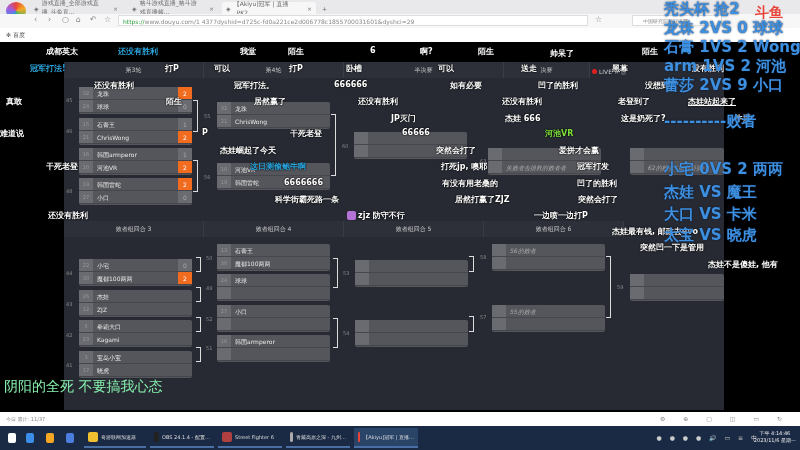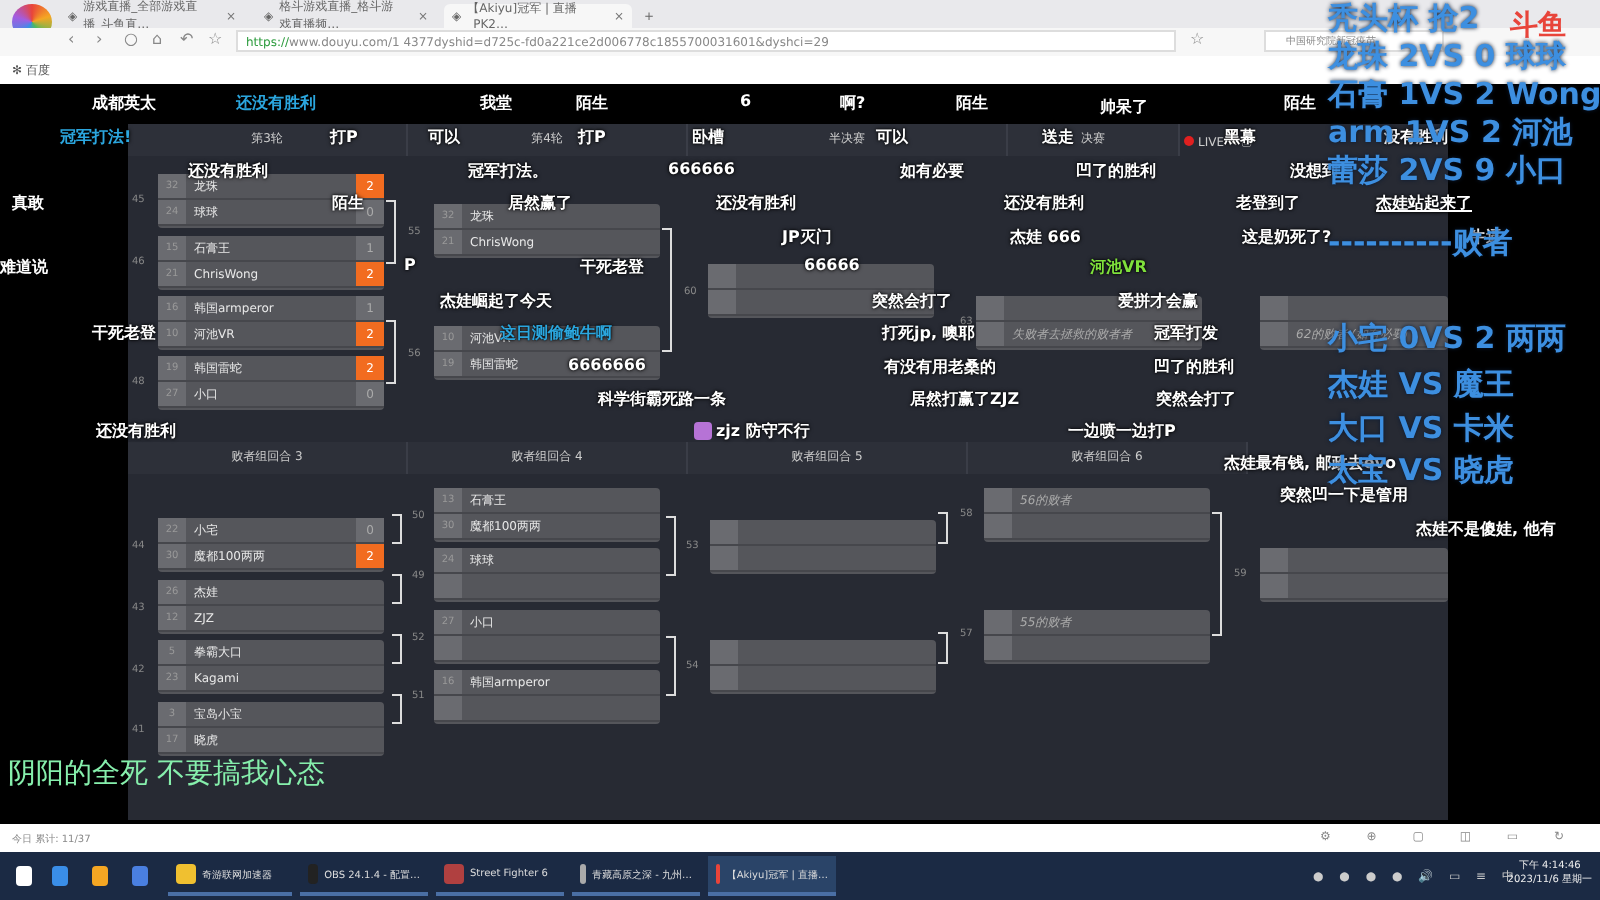--- a/index.html
+++ b/index.html
@@ -410,21 +410,21 @@
     <div class="danmaku " style="left: 436px; top: 145px;"><span>突然会打了</span></div>
     <div class="danmaku " style="left: 220px; top: 145px;"><span>杰娃崛起了今天</span></div>
     <div class="danmaku " style="left: 559px; top: 145px;"><span>爱拼才会赢</span></div>
     <div class="danmaku " style="left: 46px; top: 161px;"><span>干死老登</span></div>
     <div class="danmaku cyan" style="left: 250px; top: 161px;"><span>这日测偷鲍牛啊</span></div>
     <div class="danmaku " style="left: 441px; top: 161px;"><span>打死jp, 噢耶</span></div>
     <div class="danmaku " style="left: 577px; top: 161px;"><span>冠军打发</span></div>
     <div class="danmaku " style="left: 284px; top: 178px;"><span>6666666</span></div>
     <div class="danmaku " style="left: 442px; top: 178px;"><span>有没有用老桑的</span></div>
     <div class="danmaku " style="left: 577px; top: 178px;"><span>凹了的胜利</span></div>
-    <div class="danmaku " style="left: 299px; top: 194px;"><span>科学街霸死路一条</span></div>
+    <div class="danmaku " style="left: 275px; top: 194px;"><span>科学街霸死路一条</span></div>
     <div class="danmaku " style="left: 455px; top: 194px;"><span>居然打赢了ZJZ</span></div>
     <div class="danmaku " style="left: 578px; top: 194px;"><span>突然会打了</span></div>
     <div class="danmaku " style="left: 48px; top: 210px;"><span>还没有胜利</span></div>
     <div class="danmaku " style="left: 347px; top: 210px;"><span class="emoji"></span><span>zjz 防守不行</span></div>
     <div class="danmaku " style="left: 534px; top: 210px;"><span>一边喷一边打P</span></div>
     <div class="danmaku " style="left: 612px; top: 226px;"><span>杰娃最有钱, 邮政去evo</span></div>
     <div class="danmaku " style="left: 640px; top: 242px;"><span>突然凹一下是管用</span></div>
     <div class="danmaku " style="left: 708px; top: 259px;"><span>杰娃不是傻娃, 他有</span></div>
   </div>
 

